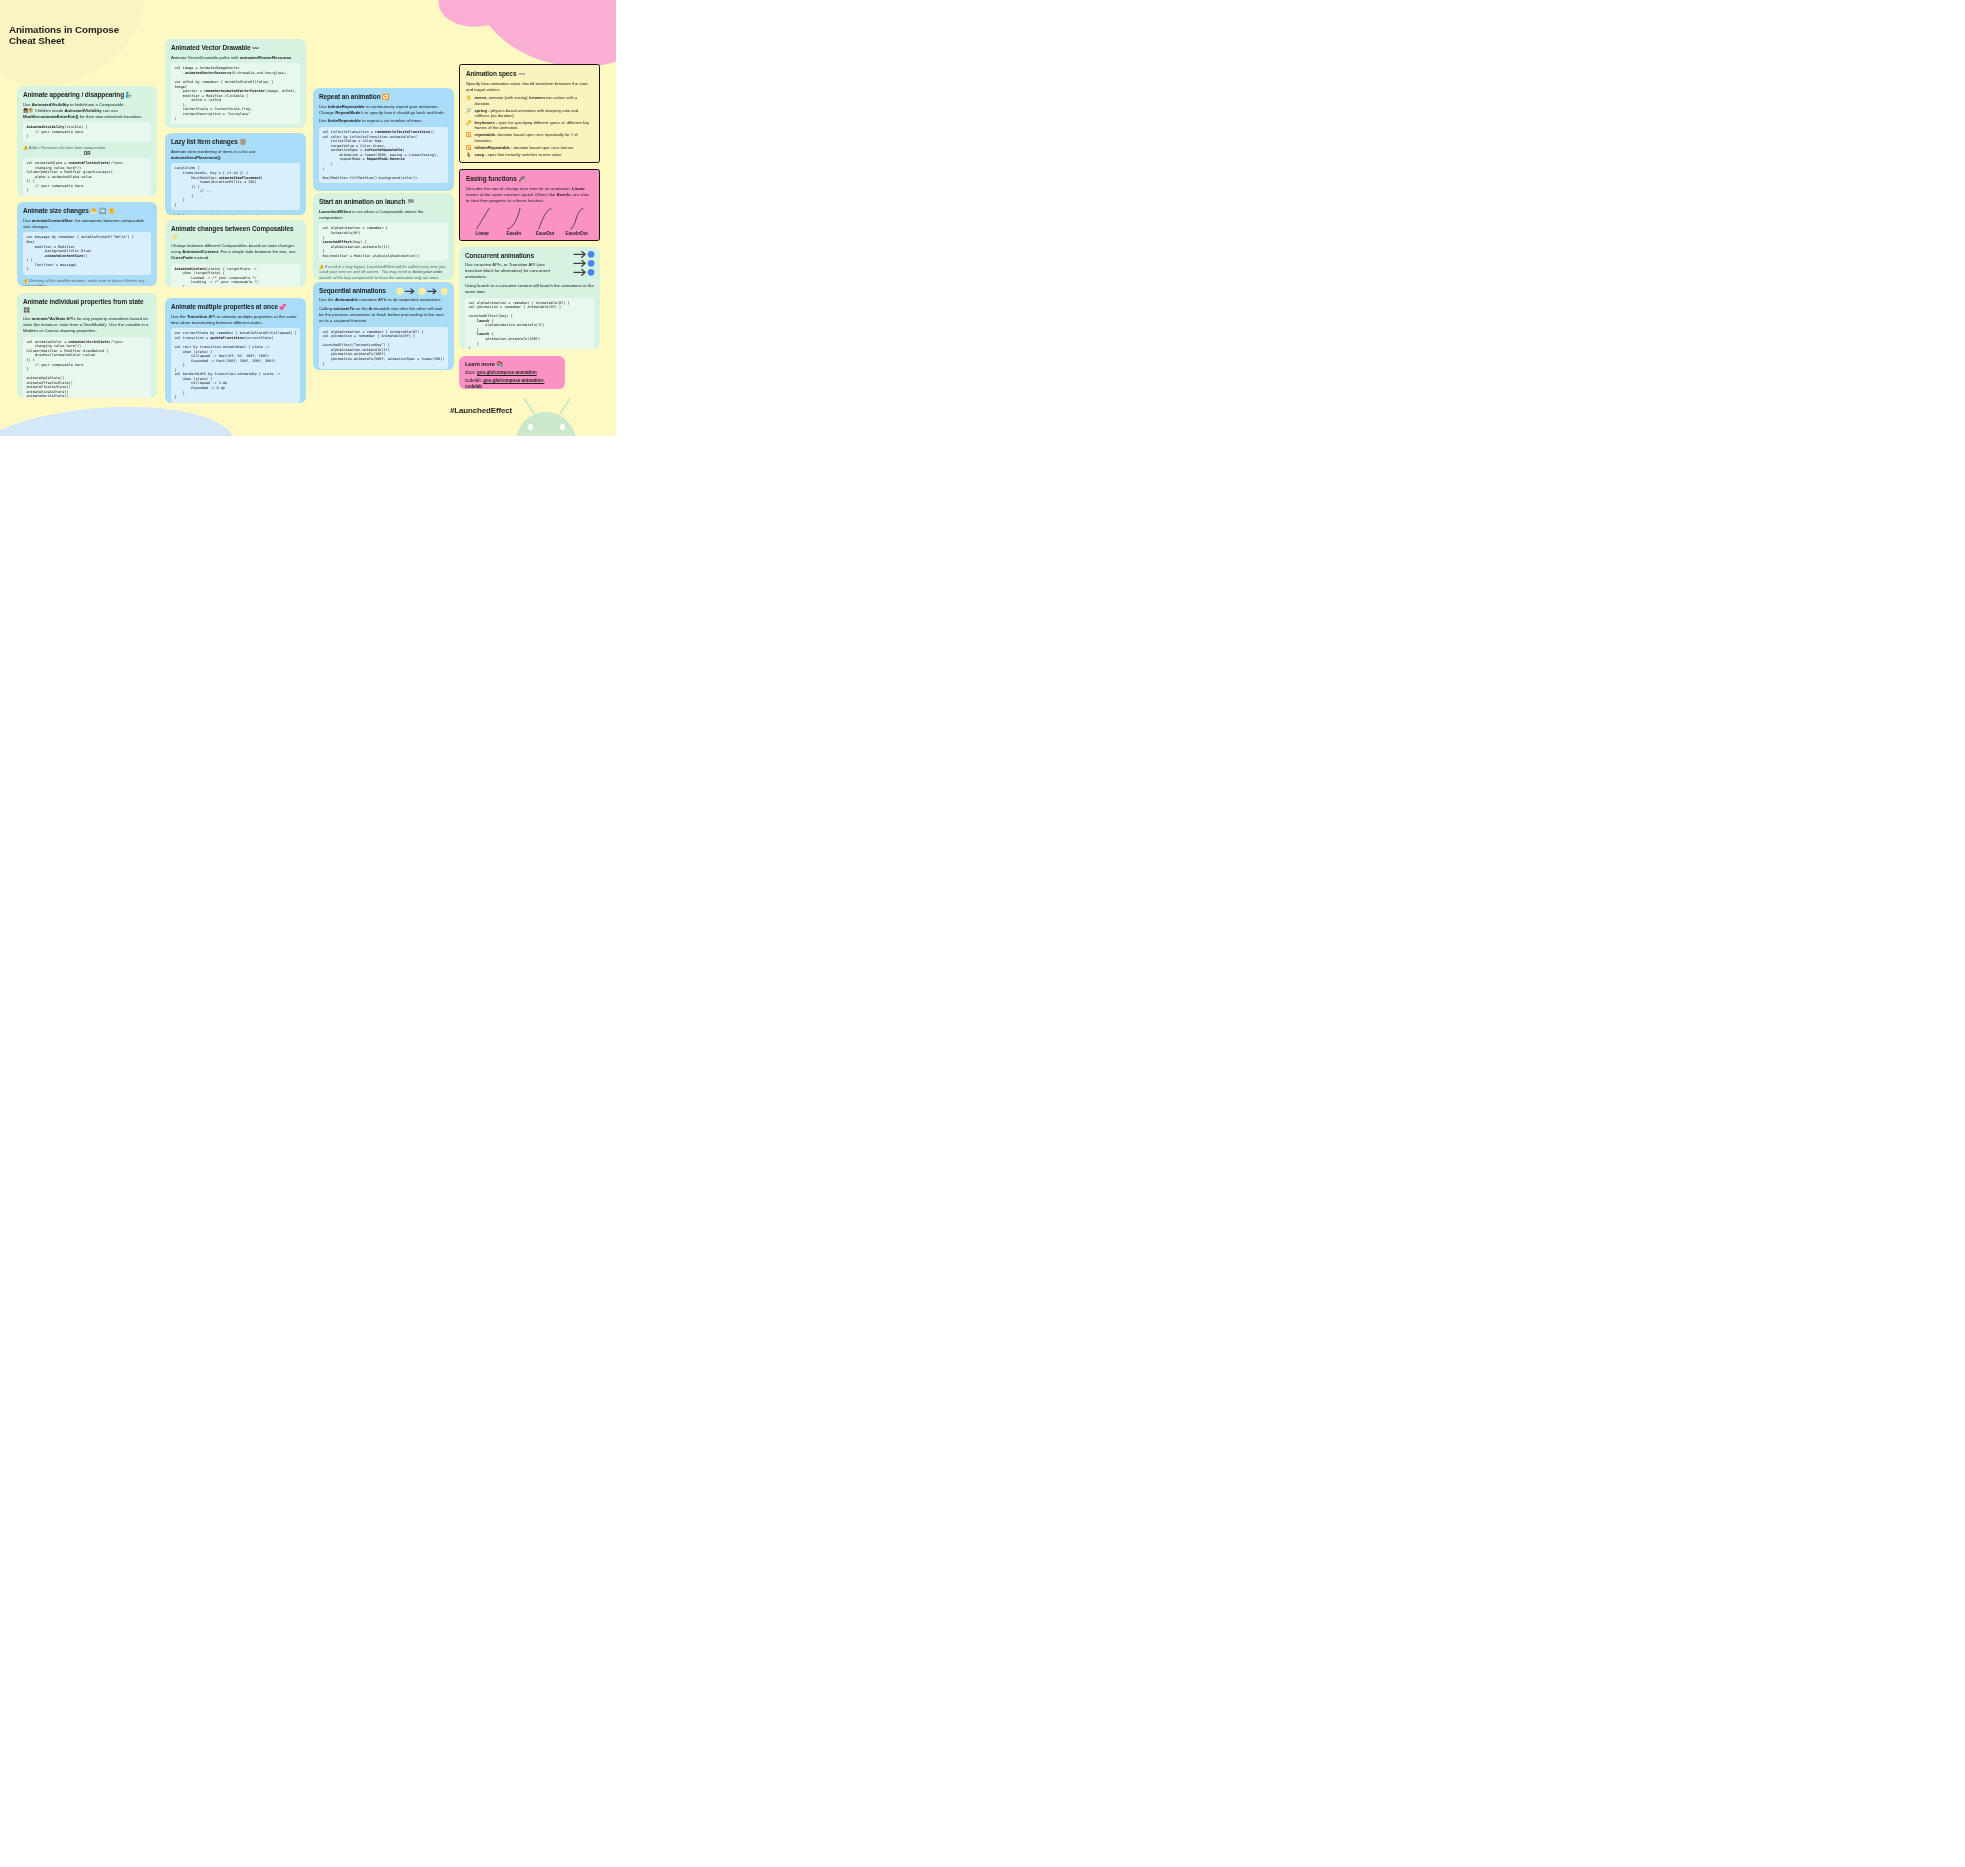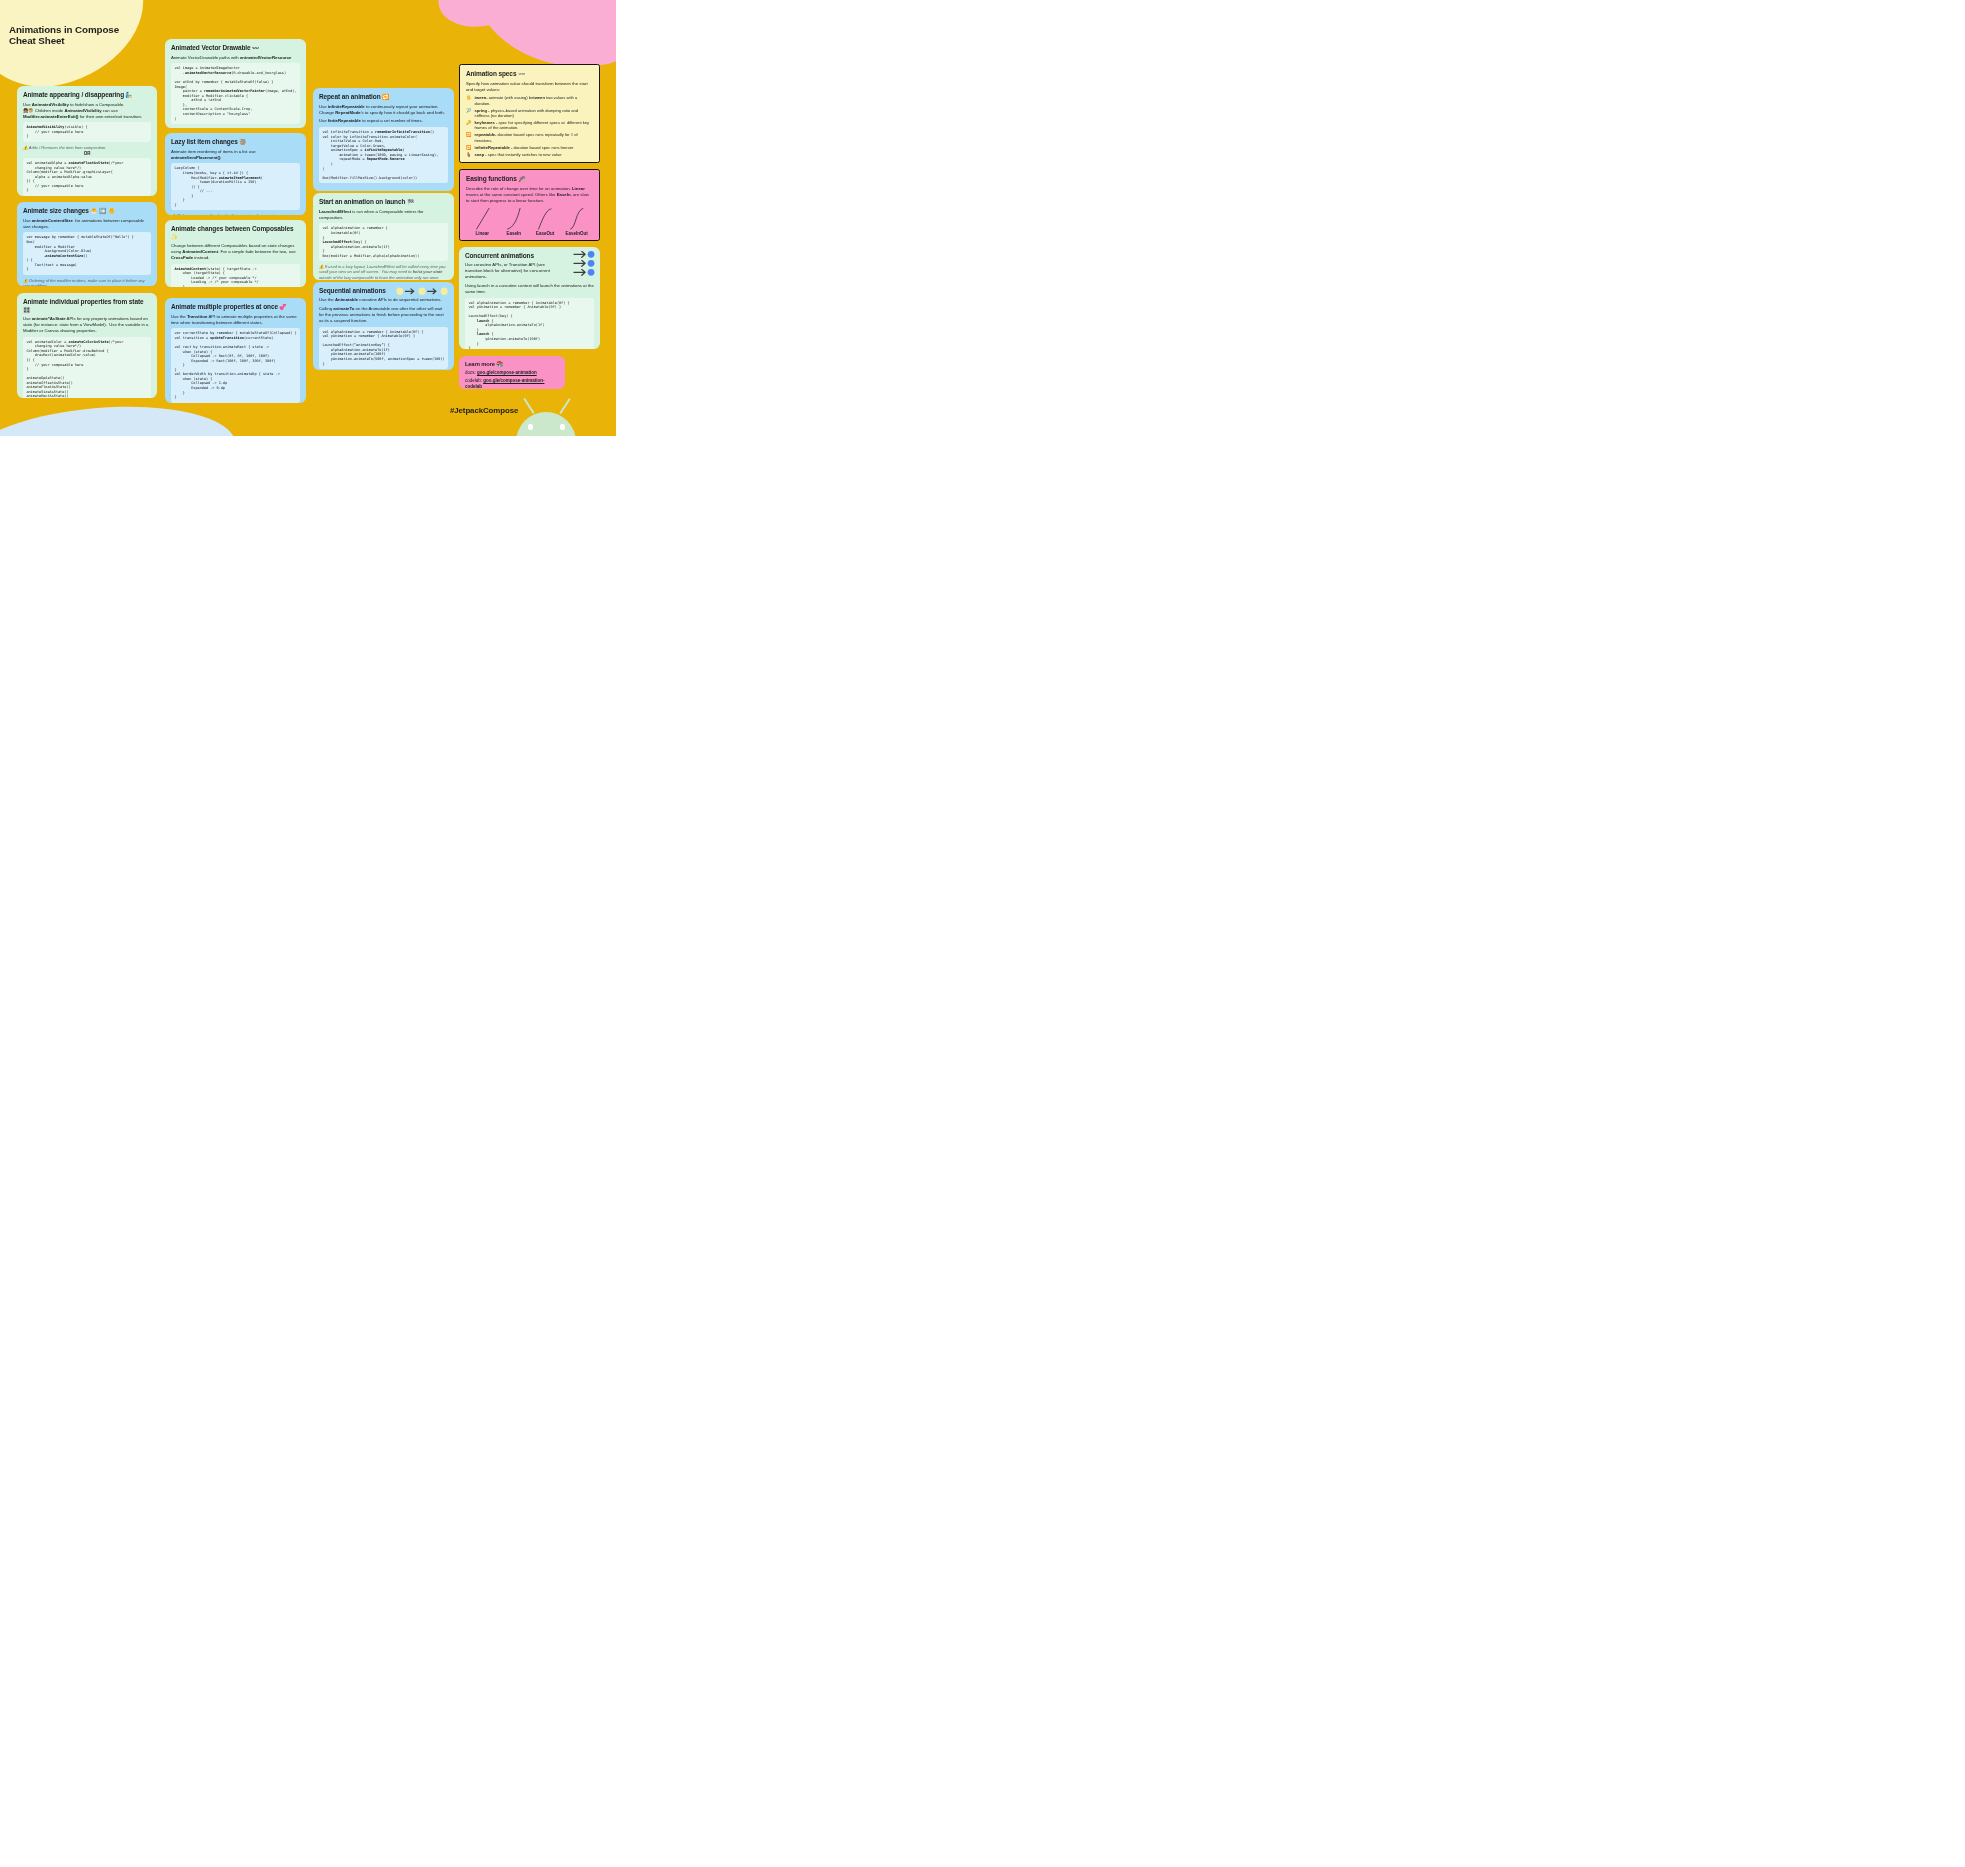--- a/index.html
+++ b/index.html
@@ -1,16 +1,16 @@
 <!DOCTYPE html>
 <html style="font-size:6.3px"><head>
 <meta charset="utf-8">
 <style>
   html,body{margin:0;padding:0;background:#ffffff;}
-  .poster{position:relative;width:616px;height:436px;background:#eab308;overflow:hidden;
+  .poster{position:relative;width:616px;height:436px;background:#fef9c3;overflow:hidden;
           font-family:"Liberation Sans",sans-serif;color:#1f1f1f;}
   
   .blob{position:absolute;}
   .blob-yellow{left:-27.5px;top:-51px;width:173px;height:134px;background:#FAF3C2;
                border-radius:46% 54% 58% 42% / 52% 44% 56% 48%;transform:rotate(-14deg);}
   .blob-pink-a{left:474px;top:-65px;width:185px;height:130px;background:#FBAED4;
                border-radius:50%;transform:rotate(14deg);}
   .blob-pink-b{left:438px;top:-33px;width:90px;height:59px;background:#FBAED4;
                border-radius:50%;transform:rotate(-12deg);}
   .blob-blue{left:-39px;top:408px;width:275px;height:94px;background:#D5E8F8;
@@ -334,21 +334,21 @@
     }
 }</pre>
   </section>
 
   <section class="card pinksoft" style="left:459px;top:356px;width:106px;height:33px;">
     <h2 class="card-title" style="font-size:5.7px;margin-bottom:2.4px;"><span>Learn more</span> <span class="emoji">📚</span></h2>
     <p class="learn-line"><span>docs: </span><span class="learn-link">goo.gle/compose-animation</span></p>
     <p class="learn-line"><span>codelab: </span><span class="learn-link">goo.gle/compose-animation-codelab</span></p>
   </section>
 
-  <div class="hashtag">#JetpackCompose</div>
+  <div class="hashtag">#LaunchedEffect</div>
 
   <div class="android">
     <div class="ant l"></div>
     <div class="ant r"></div>
     <div class="head"></div>
     <div class="eye l"></div>
     <div class="eye r"></div>
   </div>
 
 </div>

